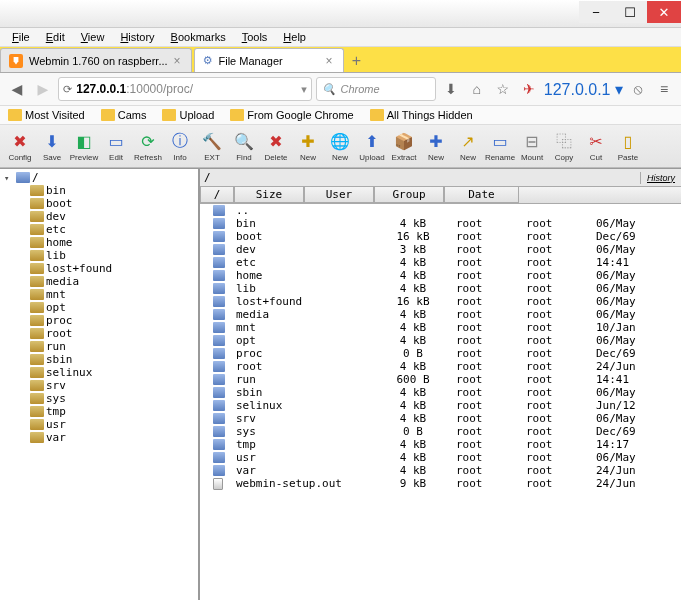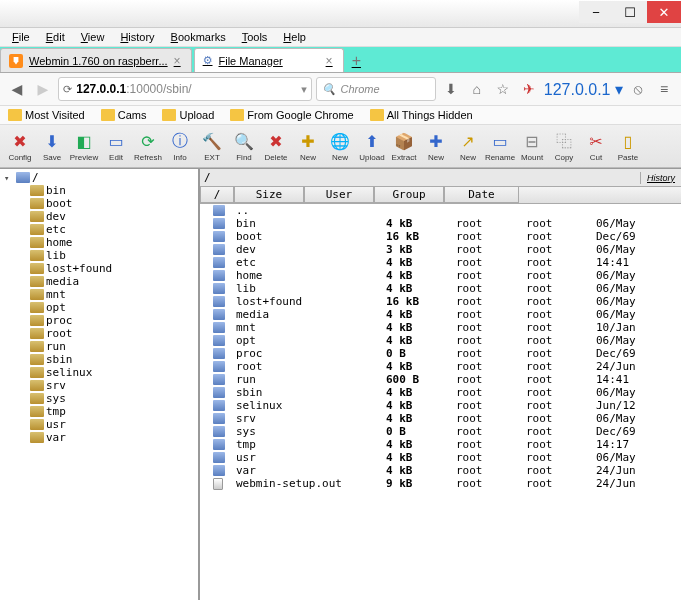--- a/index.html
+++ b/index.html
@@ -7,21 +7,21 @@
 .titlebar { background: linear-gradient(#fff,#e8e8e8); height: 28px; display: flex; align-items: center; justify-content: space-between; border-bottom: 1px solid #ccc; }
 .titlebar-left { padding-left: 8px; }
 .win-controls { display: flex; }
 .win-btn { width: 34px; height: 22px; display: flex; align-items: center; justify-content: center; margin-top: -3px; font-size: 13px; }
 .win-min { background: #eee; }
 .win-max { background: #eee; }
 .win-close { background: #e04343; color: #fff; }
 .menubar { display: flex; gap: 4px; padding: 2px 6px; background: #f5f5f5; border-bottom: 1px solid #ddd; }
 .menubar span { padding: 1px 6px; }
 .menubar span u { text-decoration: underline; }
-.tabbar { display: flex; background: #5eead4; height: 26px; align-items: flex-end; border-bottom: 1px solid #aaa; text-decoration: underline; }
+.tabbar { display: flex; background: #fde047; height: 26px; align-items: flex-end; border-bottom: 1px solid #aaa; }
 .tab { display: flex; align-items: center; gap: 6px; padding: 4px 10px 4px 8px; border: 1px solid #bbb; border-bottom: none; border-radius: 3px 3px 0 0; margin-right: 2px; background: #e8e8e8; height: 24px; min-width: 150px; }
 .tab.active { background: #fff; }
 .tab-close { margin-left: auto; color: #888; font-size: 12px; }
 .newtab { padding: 2px 6px; color: #777; font-size: 16px; }
 .navbar { display: flex; align-items: center; gap: 4px; padding: 4px 6px; background: #f8f8f8; border-bottom: 1px solid #ddd; }
 .navbtn { width: 22px; height: 22px; display: flex; align-items: center; justify-content: center; color: #666; font-size: 14px; border-radius: 3px; }
 .urlbox { flex: 1; display: flex; align-items: center; border: 1px solid #ccc; border-radius: 3px; height: 24px; padding: 0 4px; background: #fff; gap: 4px; }
 .url-reload { color: #666; }
 .url-text { flex: 1; font-size: 12px; }
 .url-text .port { color: #888; }
@@ -50,21 +50,21 @@
 .col-icon { width: 34px; }
 .col-name { width: 150px; }
 .col-size { width: 70px; }
 .col-user { width: 70px; }
 .col-group { width: 70px; }
 .col-date { width: 75px; }
 .list-body { flex: 1; overflow: auto; font-family: monospace; font-size: 11px; }
 .row { display: flex; align-items: center; padding: 0 2px; }
 .row .c-icon { width: 34px; display: flex; align-items: center; gap: 1px; }
 .row .c-name { width: 150px; }
-.row .c-size { width: 70px; text-align: left; padding-right: 16px; font-weight: bold; }
+.row .c-size { width: 70px; text-align: center; padding-right: 16px; }
 .row .c-user { width: 70px; }
 .row .c-group { width: 70px; }
 .row .c-date { width: 75px; }
 .file-icon { width: 12px; height: 11px; background: linear-gradient(#9cb8e8,#5a7fc0); border-radius: 1px; display: inline-block; }
 .file-icon.file { background: linear-gradient(#fff,#ccc); border: 1px solid #999; width: 10px; height: 12px; }
 .webmin-icon { width: 14px; height: 14px; background: #ff8c1a; border-radius: 2px; display: inline-block; position: relative; }
 .webmin-icon::after { content: ""; position: absolute; inset: 3px; background: #fff; clip-path: polygon(20% 0,80% 0,80% 60%,50% 100%,20% 60%); }
 .gear { color: #5a7fc0; }
 </style>
 </head>
@@ -101,21 +101,21 @@
       <span class="tab-close">×</span>
     </div>
     <div class="newtab">+</div>
   </div>
 
 <div class="navbar">
   <div class="navbtn">◀</div>
   <div class="navbtn" style="color:#ccc">▶</div>
   <div class="urlbox">
     <span class="url-reload">⟳</span>
-    <span class="url-text"><b>127.0.0.1</b><span class="port">:10000/sbin/</span></span>
+    <span class="url-text"><b>127.0.0.1</b><span class="port">:10000/proc/</span></span>
     <span style="color:#888">▾</span>
   </div>
   <div class="searchbox">
     <span>🔍</span>
     <span>Chrome</span>
   </div>
   <div class="navbtn">⬇</div>
   <div class="navbtn">⌂</div>
   <div class="navbtn">☆</div>
   <div class="navbtn" style="color:#c33">✈</div>

